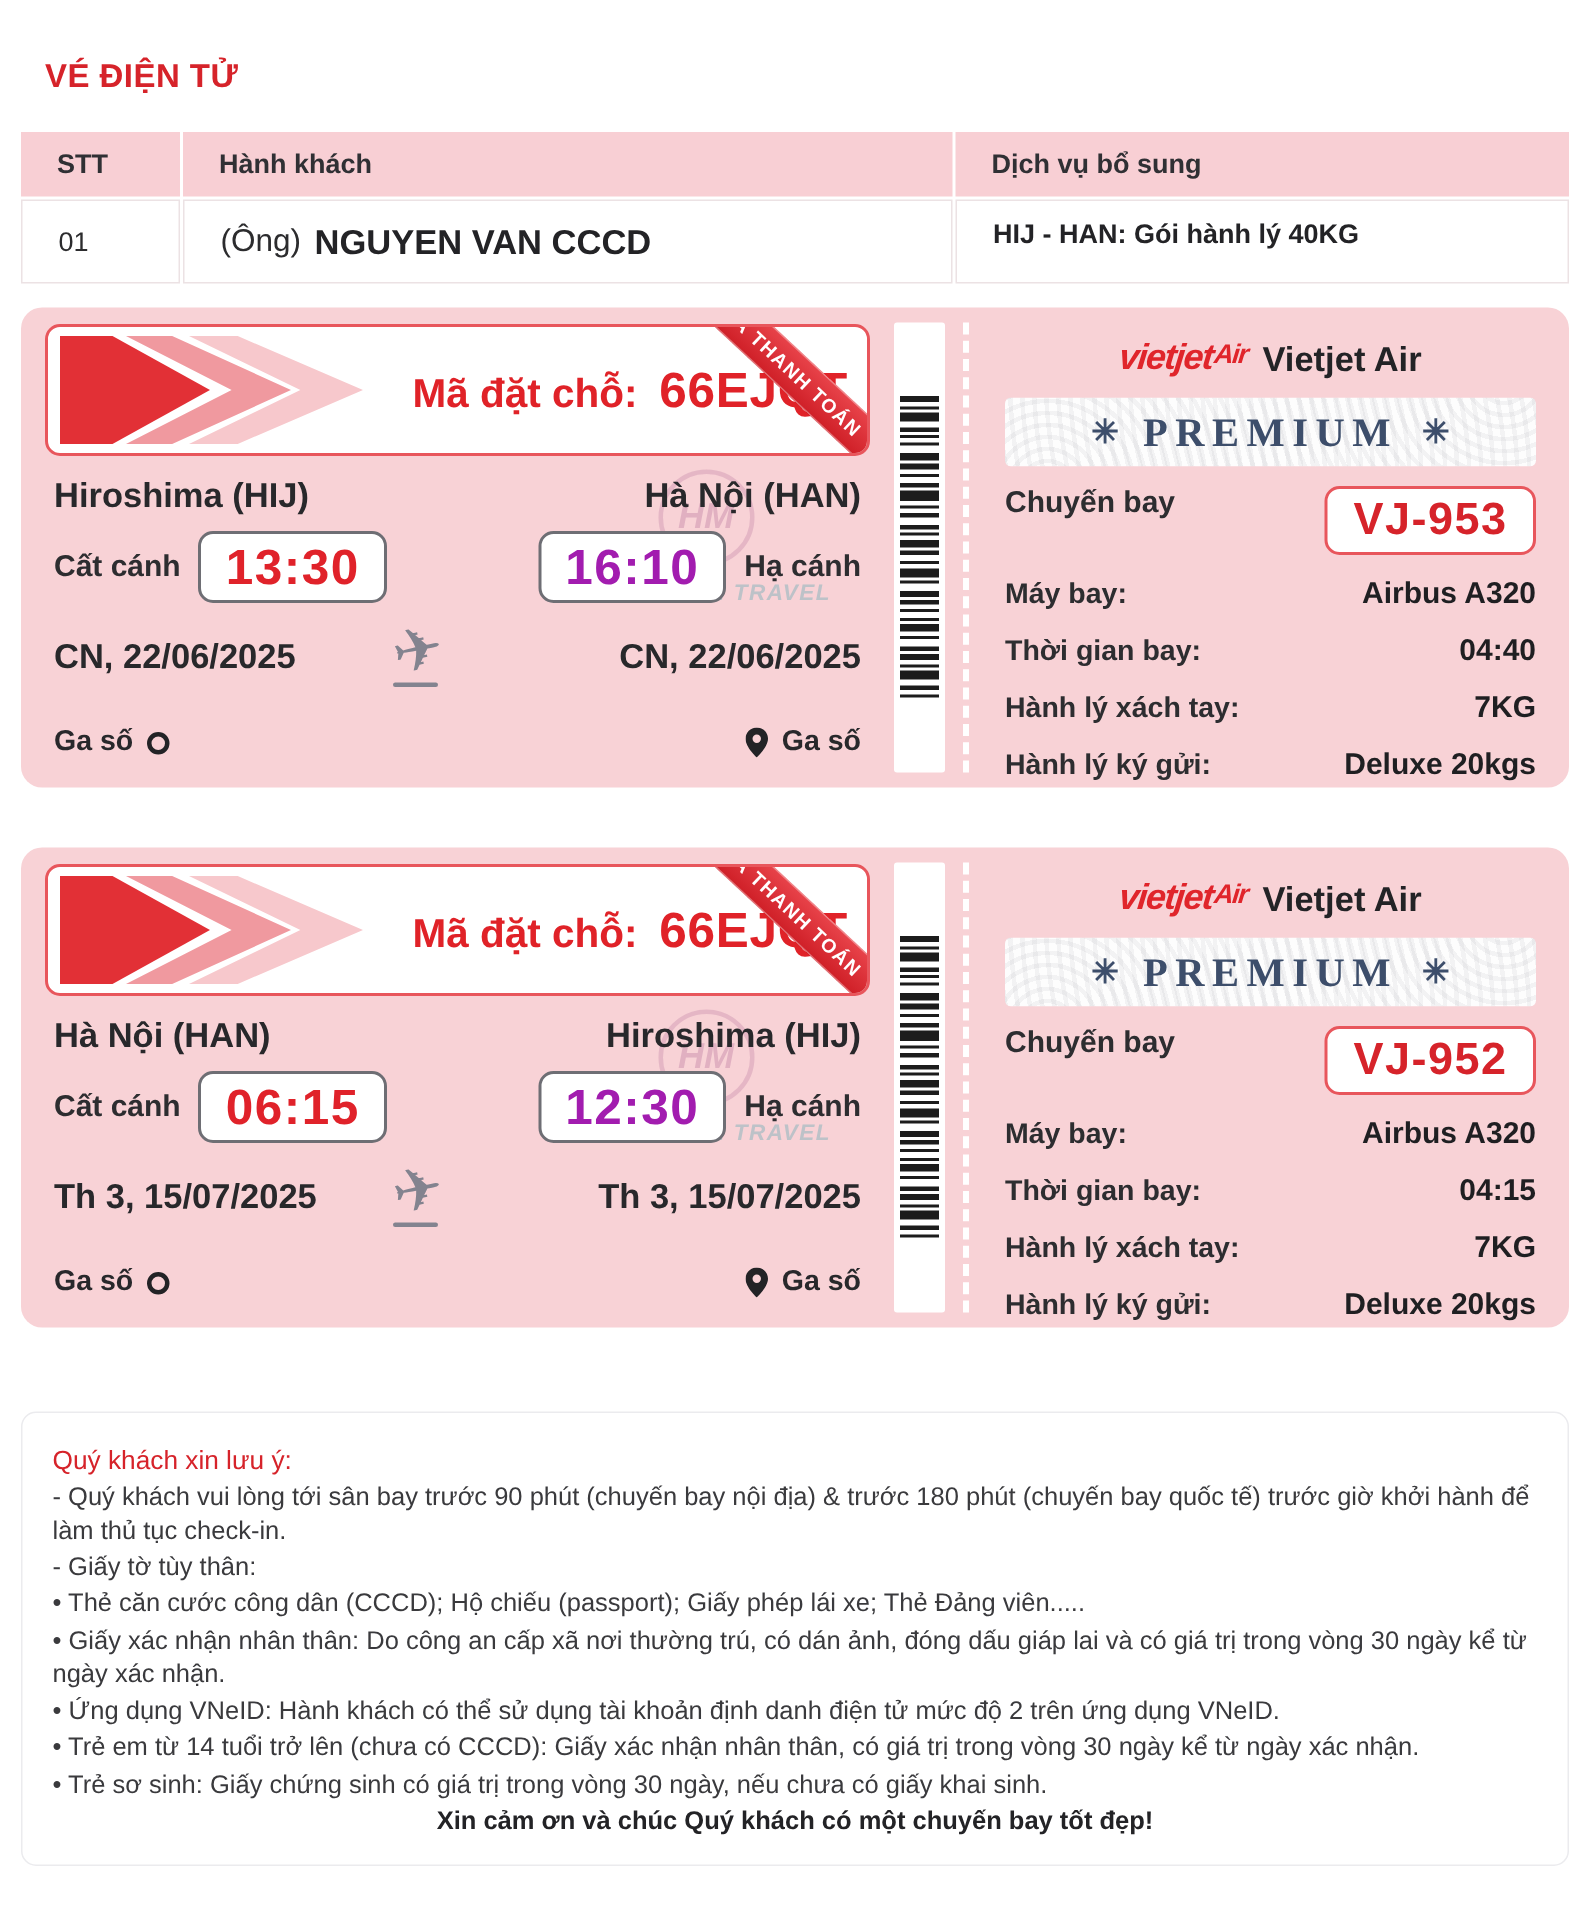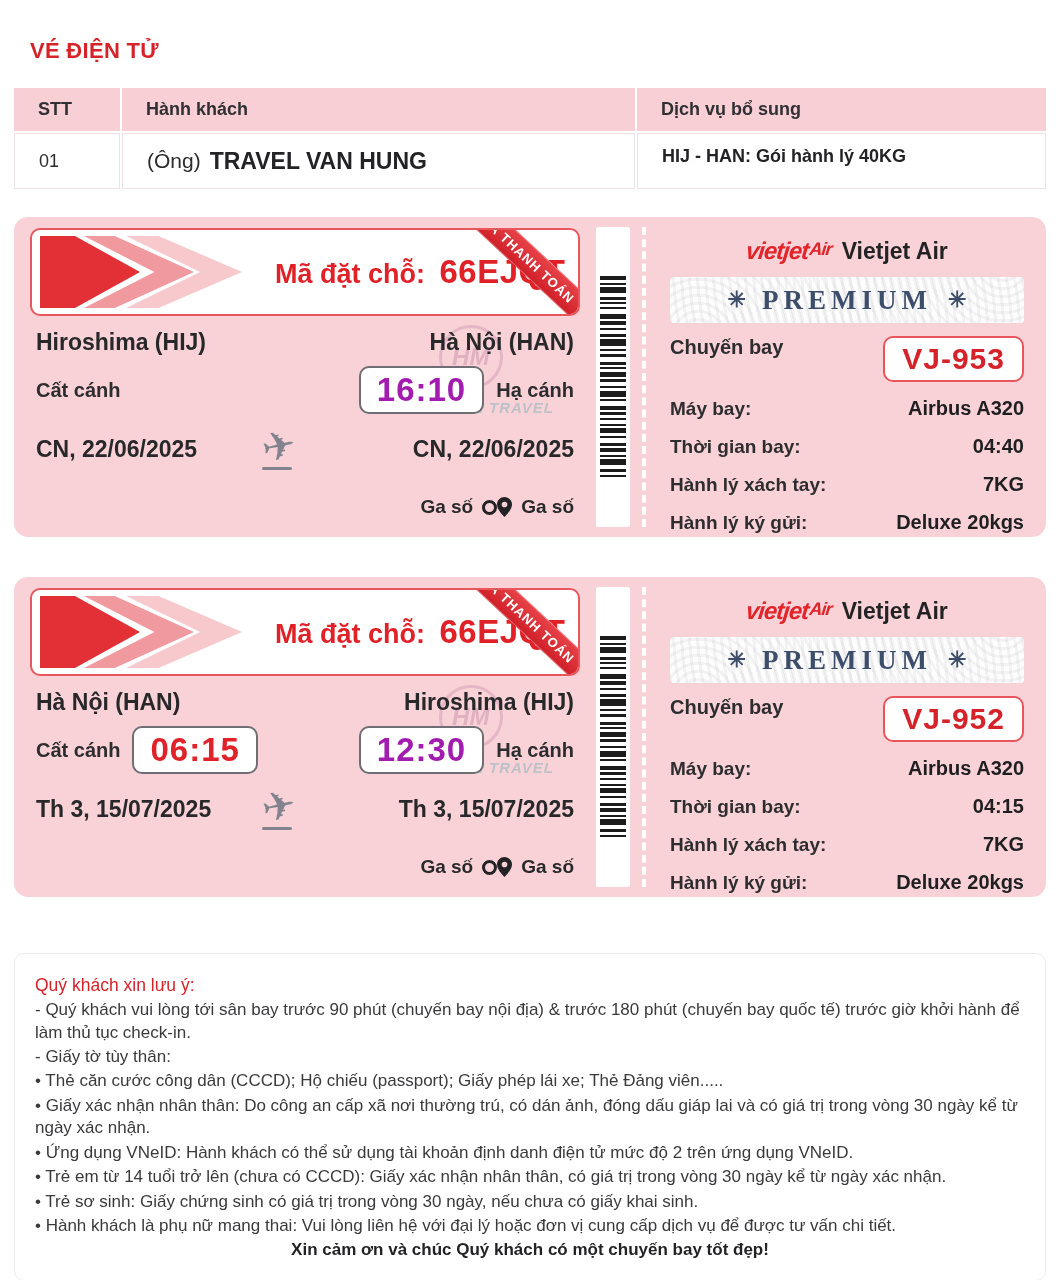--- a/index.html
+++ b/index.html
@@ -10,21 +10,21 @@
     color: #2c2c2e;
     padding: 14px 14px 0 14px;
     overflow: hidden;
   }
   
   .page-title {
     color: #d6232a; font-size: 22px; font-weight: 800;
     letter-spacing: 0.3px; margin: 24px 0 24px 16px;
   }
   
-  .ptable { display: grid; grid-template-columns: 106px 513px 1fr; column-gap: 2px; row-gap: 2px; margin-bottom: 28px; }
+  .ptable { display: grid; grid-template-columns: 106px 513px 1fr; column-gap: 2px; row-gap: 2px; margin-bottom: 16px; }
   .ptable .th {
     background: #f8cfd4; padding: 11px 24px; font-weight: 700; font-size: 18px; color: #303034;
   }
   .ptable .td {
     background: #fff; border: 1px solid #ece2e4; padding: 8px 24px;
     min-height: 56px; display: flex; align-items: center; font-size: 18px;
   }
   .ptable .td.svc { align-items: flex-start; padding-top: 12px; font-weight: 700; color: #232326; }
   .pax-title { font-size: 21px; color: #2c2c2e; margin-right: 9px; }
   .pax-name  { font-size: 23px; font-weight: 700; color: #232326; }
@@ -73,21 +73,21 @@
   .tbox {
     background: #fff; border: 2px solid #6e6e74; border-radius: 10px;
     padding: 3px 16px; font-size: 33px; font-weight: 800; letter-spacing: 1px;
   }
   .tbox.depart { color: #e0222a; }
   .tbox.arrive { color: #a21caf; }
   .row.dates { display: flex; justify-content: space-between; align-items: center; margin: 14px 6px 0 6px; font-size: 23px; font-weight: 700; color: #28282b; }
   .plane-wrap { display: flex; flex-direction: column; align-items: flex-start; margin-right: 52px; color: #83838f; }
   .plane-glyph { font-size: 40px; line-height: 36px; transform: rotate(-12deg); }
   .plane-line { width: 30px; height: 3px; background: #83838f; border-radius: 2px; margin-top: 3px; }
-  .row.gates { display: flex; justify-content: flex-end; align-items: center; margin: 26px 6px 0 6px; font-size: 19px; font-weight: 600; color: #28282b; }
+  .row.gates { display: flex; justify-content: space-between; align-items: center; margin: 26px 6px 0 6px; font-size: 19px; font-weight: 600; color: #28282b; }
   .gate-left, .gate-right { display: flex; align-items: center; gap: 9px; }
   .ring-icon { width: 15px; height: 15px; border: 3px solid #232326; border-radius: 50%; display: inline-block; }
   .pin-icon svg { display: block; }
   
   .t-barcode {
     width: 34px; background: #ffffff; margin: 10px 0; border-radius: 2px;
     display: flex; align-items: center; justify-content: center; flex: none;
   }
   .bars { width: 76%; display: flex; flex-direction: column; justify-content: center; }
   .bars i { display: block; background: #1c1c1c; width: 100%; }
@@ -133,21 +133,21 @@
 
 <div class="ptable">
   <div class="th">STT</div>
   <div class="th">Hành khách</div>
   <div class="th">Dịch vụ bổ sung</div>
   <div class="td">
     <span>01</span>
   </div>
   <div class="td">
     <span class="pax-title">(Ông)</span>
-    <span class="pax-name">TRAVEL VAN HUNG</span>
+    <span class="pax-name">NGUYEN VAN CCCD</span>
   </div>
   <div class="td svc">
     <span>HIJ - HAN: Gói hành lý 40KG</span>
   </div>
 </div>
 
 <div class="ticket">
   <div class="t-left">
     <div class="watermark">
       <div class="wm-circle">HM</div>
@@ -165,20 +165,21 @@
       </span>
       <span class="ribbon">ĐÃ THANH TOÁN</span>
     </div>
     <div class="row route">
       <span>Hiroshima (HIJ)</span>
       <span>Hà Nội (HAN)</span>
     </div>
     <div class="row times">
       <span class="tgroup">
         <span class="tlabel">Cất cánh</span>
+        <span class="tbox depart">13:30</span>
       </span>
       <span class="tgroup">
         <span class="tbox arrive">16:10</span>
         <span class="tlabel">Hạ cánh</span>
       </span>
     </div>
     <div class="row dates">
       <span>CN, 22/06/2025</span>
       <span class="plane-wrap">
           <span class="plane-glyph">✈</span>
@@ -396,15 +397,14 @@
 
 <div class="notes">
   <p class="notes-title">Quý khách xin lưu ý:</p>
   <p>- Quý khách vui lòng tới sân bay trước 90 phút (chuyến bay nội địa) &amp; trước 180 phút (chuyến bay quốc tế) trước giờ khởi hành để làm thủ tục check-in.</p>
   <p>- Giấy tờ tùy thân:</p>
   <p>• Thẻ căn cước công dân (CCCD); Hộ chiếu (passport); Giấy phép lái xe; Thẻ Đảng viên.....</p>
   <p>• Giấy xác nhận nhân thân: Do công an cấp xã nơi thường trú, có dán ảnh, đóng dấu giáp lai và có giá trị trong vòng 30 ngày kể từ ngày xác nhận.</p>
   <p>• Ứng dụng VNeID: Hành khách có thể sử dụng tài khoản định danh điện tử mức độ 2 trên ứng dụng VNeID.</p>
   <p>• Trẻ em từ 14 tuổi trở lên (chưa có CCCD): Giấy xác nhận nhân thân, có giá trị trong vòng 30 ngày kể từ ngày xác nhận.</p>
   <p>• Trẻ sơ sinh: Giấy chứng sinh có giá trị trong vòng 30 ngày, nếu chưa có giấy khai sinh.</p>
-  <p>• Hành khách là phụ nữ mang thai: Vui lòng liên hệ với đại lý hoặc đơn vị cung cấp dịch vụ để được tư vấn chi tiết.</p>
   <p class="closing">Xin cảm ơn và chúc Quý khách có một chuyến bay tốt đẹp!</p>
 </div>
 
 </body></html>

